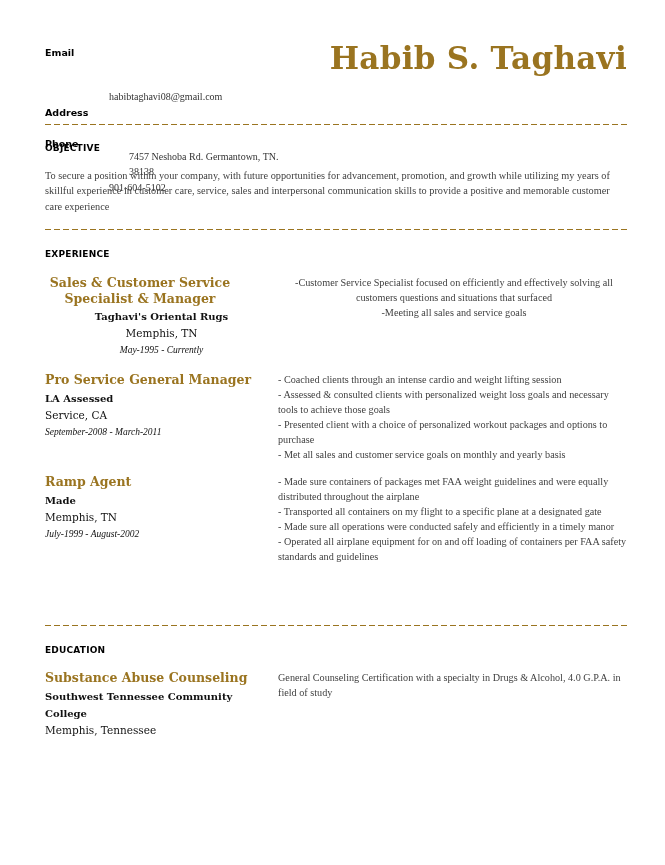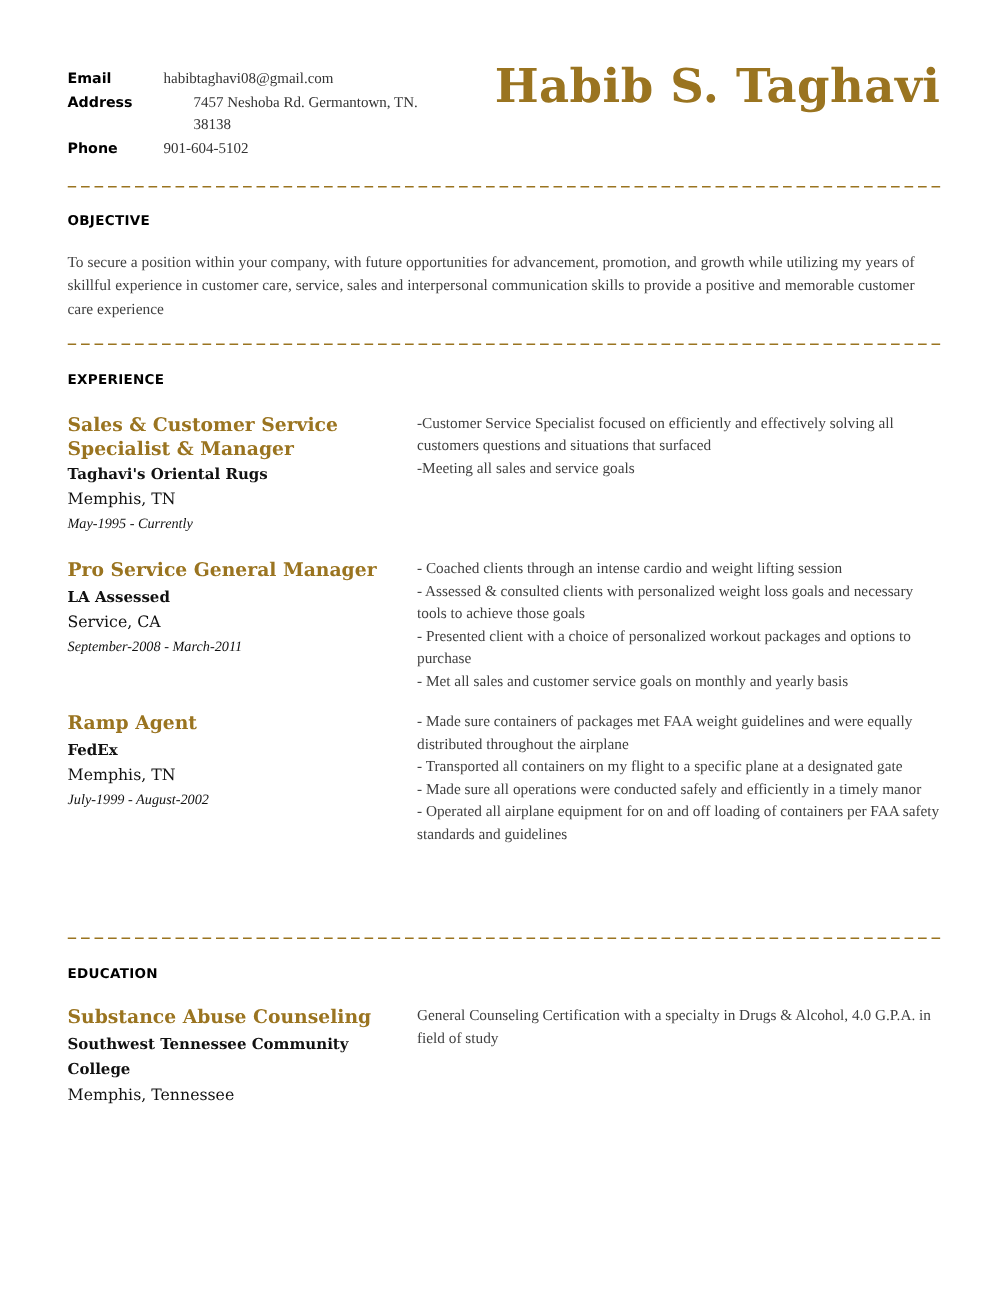--- a/index.html
+++ b/index.html
@@ -2,21 +2,21 @@
 <html><head>
   <meta charset="utf-8">
   <style>
     * { box-sizing: border-box; margin: 0; padding: 0; }
     html, body { width: 665px; height: 865px; background: #ffffff; overflow: hidden; }
     body { position: relative; font-family: "Liberation Serif", serif; color: #3f3f3f; }
 
     .contact { position: absolute; left: 45px; top: 45px; }
     .contact-row { display: flex; font-size: 10px; line-height: 15.5px; }
     .contact-label { width: 64px; font-family: "DejaVu Sans", sans-serif; font-weight: bold; font-size: 9.5px; color: #000; }
-    .contact-value { font-family: "Liberation Serif", serif; color: #333; font-size: 10px; }
+    .contact-value { font-family: "Liberation Serif", serif; color: #333; font-size: 10px; margin-top: 44px; }
     .contact-row.tall { height: 31px; gap: 20px; }
     .contact-row.tall .contact-value { width: 160px; }
 
     .name { position: absolute; right: 38px; top: 40px; font-family: "DejaVu Serif", serif; font-weight: bold; font-size: 31px; color: #9a7420; letter-spacing: 0.3px; }
 
     .divider { position: absolute; left: 45px; width: 583px; height: 1.3px;
       background-image: linear-gradient(to right, #9a7420 0 6px, transparent 6px 9px);
       background-size: 9px 1.3px; background-repeat: repeat-x; }
 
     .section-title { position: absolute; left: 45px; font-family: "DejaVu Sans", sans-serif; font-weight: bold; font-size: 9px; color: #000; letter-spacing: 0.2px; }
@@ -56,21 +56,21 @@
 
 <div class="divider" style="top:124px;"></div>
 
 <div class="section-title" style="top:143px;">OBJECTIVE</div>
 <div class="objective-text">To secure a position within your company, with future opportunities for advancement, promotion, and growth while utilizing my years of skillful experience in customer care, service, sales and interpersonal communication skills to provide a positive and memorable customer care experience</div>
 
 <div class="divider" style="top:229px;"></div>
 
 <div class="section-title" style="top:249px;">EXPERIENCE</div>
 
-<div class="job" style="top:275px;">
+<div class="job" style="top:275px;text-align:center;">
   <div class="job-left">
     <div class="job-title" style="width:190px;">Sales &amp; Customer Service Specialist &amp; Manager</div>
     <div class="job-company">Taghavi's Oriental Rugs</div>
     <div class="job-location">Memphis, TN</div>
     <div class="job-dates">May-1995 - Currently</div>
   </div>
   <div class="job-right">
     <span class="bullet">-Customer Service Specialist focused on efficiently and effectively solving all customers questions and situations that surfaced</span>
     <span class="bullet">-Meeting all sales and service goals</span>
   </div>
@@ -87,21 +87,21 @@
     <span class="bullet">- Coached clients through an intense cardio and weight lifting session</span>
     <span class="bullet">- Assessed &amp; consulted clients with personalized weight loss goals and necessary tools to achieve those goals</span>
     <span class="bullet">- Presented client with a choice of personalized workout packages and options to purchase</span>
     <span class="bullet">- Met all sales and customer service goals on monthly and yearly basis</span>
   </div>
 </div>
 
 <div class="job" style="top:474px;">
   <div class="job-left">
     <div class="job-title">Ramp Agent</div>
-    <div class="job-company">FedEx</div>
+    <div class="job-company">Made</div>
     <div class="job-location">Memphis, TN</div>
     <div class="job-dates">July-1999 - August-2002</div>
   </div>
   <div class="job-right">
     <span class="bullet">- Made sure containers of packages met FAA weight guidelines and were equally distributed throughout the airplane</span>
     <span class="bullet">- Transported all containers on my flight to a specific plane at a designated gate</span>
     <span class="bullet">- Made sure all operations were conducted safely and efficiently in a timely manor</span>
     <span class="bullet">- Operated all airplane equipment for on and off loading of containers per FAA safety standards and guidelines</span>
   </div>
 </div>

